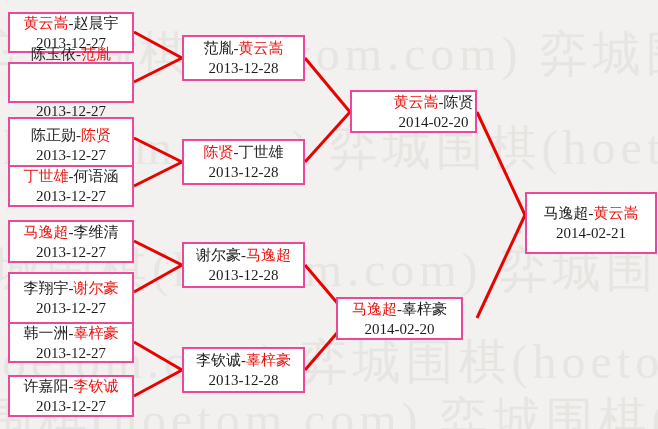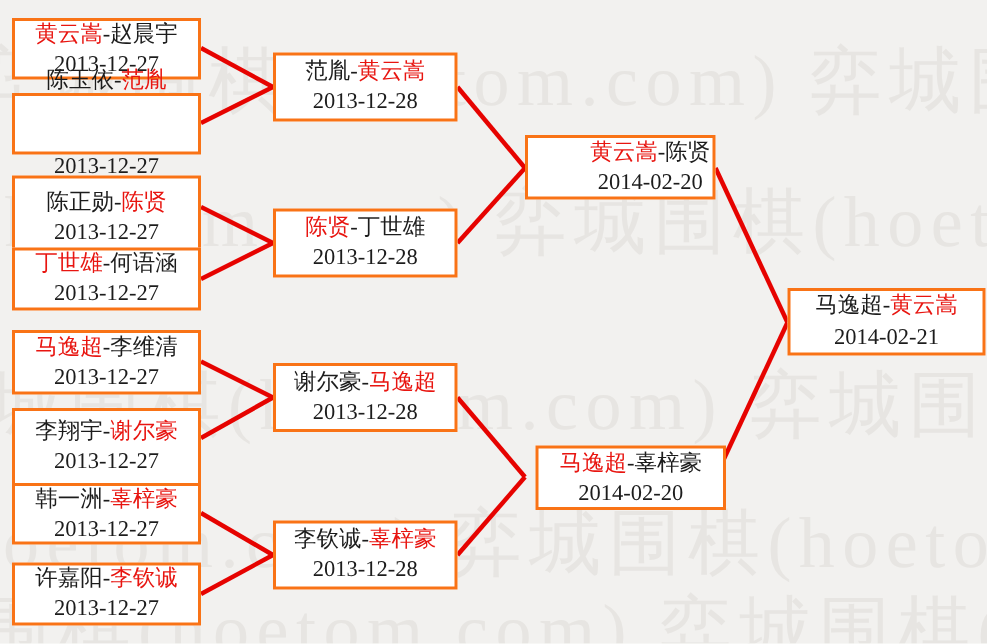--- a/index.html
+++ b/index.html
@@ -9,21 +9,21 @@
     font-family:"Liberation Serif","DejaVu Serif",serif;
   }
   .watermark{
     position:absolute;z-index:0;white-space:nowrap;
     font-size:48px;letter-spacing:5px;color:#e7e5e2;
     user-select:none;
   }
   .connectors{position:absolute;z-index:1;left:0;top:0;}
   .box{
     position:absolute;z-index:2;box-sizing:border-box;
-    background:#ffffff;border:2px solid #f97316;
+    background:#ffffff;border:2px solid #ec4899;
     display:flex;flex-direction:column;align-items:center;justify-content:center;
     font-size:15px;line-height:20px;color:#1c1c1c;text-align:center;
   }
   .names{white-space:nowrap;}
   .box[data-winner="p1"] .p1{color:#e81510;}
   .box[data-winner="p2"] .p2{color:#e81510;}
   .date{white-space:nowrap;}
   line{stroke:#e60300;stroke-width:3;}
 </style>
 </head>
@@ -101,23 +101,23 @@
   </div>
   <div class="box" style="left:182px;top:347px;width:123px;height:46px;" data-winner="p2">
     <div class="names"><span class="p1">李钦诚</span><span>-</span><span class="p2">辜梓豪</span></div>
     <div class="date">2013-12-28</div>
   </div>
 
   <div class="box" style="left:350px;top:90px;width:127px;height:43px;padding-left:40px;" data-winner="p1">
     <div class="names"><span class="p1">黄云嵩</span><span>-</span><span class="p2">陈贤</span></div>
     <div class="date">2014-02-20</div>
   </div>
-  <div class="box" style="left:357px;top:297px;width:127px;height:43px;" data-winner="p1">
+  <div class="box" style="left:336px;top:297px;width:127px;height:43px;" data-winner="p1">
     <div class="names"><span class="p1">马逸超</span><span>-</span><span class="p2">辜梓豪</span></div>
     <div class="date">2014-02-20</div>
   </div>
 
-  <div class="box" style="left:525px;top:192px;width:132px;height:45px;justify-content:space-between;" data-winner="p2">
+  <div class="box" style="left:525px;top:192px;width:132px;height:62px;" data-winner="p2">
     <div class="names"><span class="p1">马逸超</span><span>-</span><span class="p2">黄云嵩</span></div>
     <div class="date">2014-02-21</div>
   </div>
 
 </div>
 
 </body></html>

